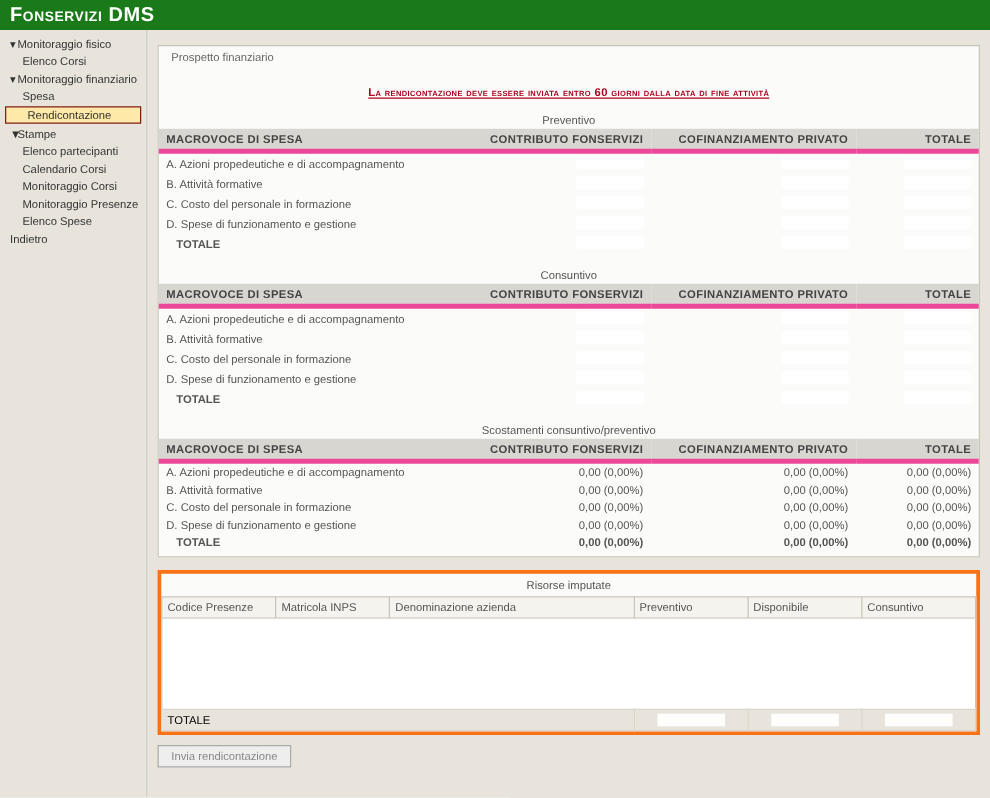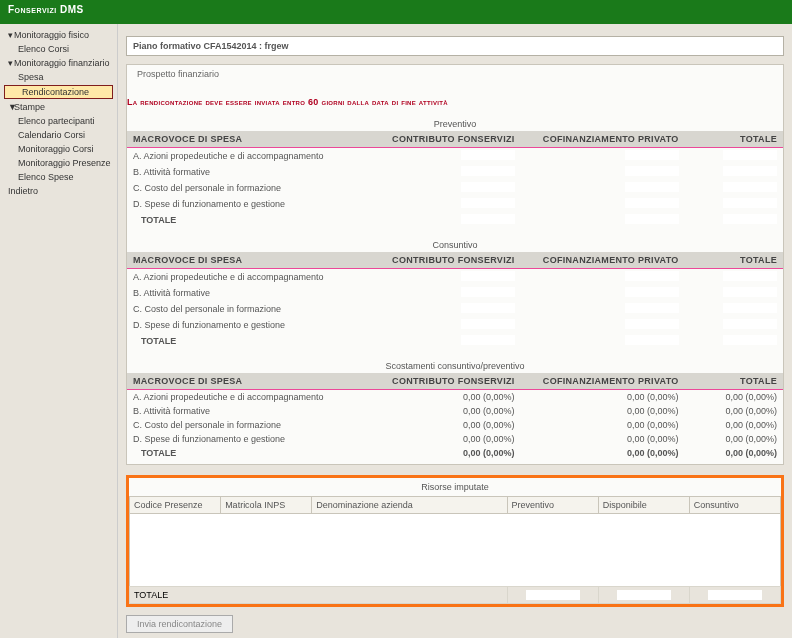--- a/index.html
+++ b/index.html
@@ -1,31 +1,31 @@
 <!DOCTYPE html>
 <html><head>
 <meta charset="utf-8">
 <style>
   * { box-sizing: border-box; margin: 0; padding: 0; }
   body { font-family: Verdana, Arial, sans-serif; font-size: 9px; background: #e8e4dc; width: 792px; height: 638px; overflow: hidden; position: relative; }
-  .header { background: #1a7a1a; color: #fff; font-weight: bold; font-size: 10px; padding: 4px 8px; height: 24px; font-variant: small-caps; letter-spacing: 0.5px; }
+  .header { background: #1a7a1a; color: #fff; font-weight: bold; font-size: 16px; padding: 4px 8px; height: 24px; font-variant: small-caps; letter-spacing: 0.5px; }
   .layout { display: flex; }
   .sidebar { width: 118px; background: #e8e4dc; border-right: 1px solid #ccc; padding-top: 4px; font-size: 9px; height: 614px; }
   .nav-item { display: block; padding: 2px 4px 2px 8px; color: #333; cursor: pointer; }
   .nav-item.sub { padding-left: 18px; }
   .nav-item.sel { background: #ffe9a8; border: 1px solid #7f1d1d; padding: 1px 3px 1px 17px; margin: 1px 4px; }
   .nav-item .caret { display: inline-block; width: 6px; }
   .main { flex: 1; padding: 12px 8px 8px 8px; background: #e8e4dc; overflow: auto; height: 614px; }
   .planbar { background: #fff; border: 1px solid #b5b1a5; padding: 4px 6px; font-size: 9px; font-weight: bold; color: #555; margin-bottom: 8px; }
   .panel { background: #fbfbf9; border: 1px solid #c9c5ba; padding: 0; margin-bottom: 10px; }
   .panel-title { font-size: 9px; color: #666; padding: 4px 10px; }
-  .alert { color: #b00020; font-size: 9px; font-weight: bold; padding: 14px 0 10px; font-variant: small-caps; letter-spacing: 0.3px; }
+  .alert { color: #b00020; text-align: center; font-size: 9px; font-weight: bold; padding: 14px 0 10px; font-variant: small-caps; letter-spacing: 0.3px; text-decoration: underline; }
   .secthead { text-align: center; font-size: 9px; color: #555; padding: 2px 0; }
   table.grid { width: 100%; border-collapse: collapse; font-size: 9px; }
-  table.grid th { background: #d8d6d0; border-bottom: 1px solid #ec4899; text-align: left; padding: 3px 6px; font-variant: small-caps; font-weight: bold; color: #444; letter-spacing: 0.3px; }
+  table.grid th { background: #d8d6d0; border-bottom: 4px solid #ec4899; text-align: left; padding: 3px 6px; font-variant: small-caps; font-weight: bold; color: #444; letter-spacing: 0.3px; }
   table.grid th.r { text-align: right; margin-top: 26px; }
   table.grid td { padding: 2px 6px; color: #555; }
   table.grid td.r { text-align: right; }
   table.grid tr.tot td { font-weight: bold; }
   .blankcell { background: #fff; border: none; height: 10px; width: 54px; display: inline-block; }
   .risorse { background: #fbfbf9; border: 3px solid #f97316; padding: 0; }
   .risorse .rtitle { text-align: center; padding: 4px; font-size: 9px; color: #555; }
   table.res { width: 100%; border-collapse: collapse; font-size: 9px; }
   table.res th { border: 1px solid #c9c5ba; padding: 3px 4px; background: #f5f3ed; color: #555; font-weight: normal; text-align: left; }
   table.res td { border: 1px solid #d9d6cc; height: 12px; }
@@ -50,21 +50,20 @@
     <div class="nav-item"><span class="caret">▼</span><span>Stampe</span></div>
     <div class="nav-item sub"><span>Elenco partecipanti</span></div>
     <div class="nav-item sub"><span>Calendario Corsi</span></div>
     <div class="nav-item sub"><span>Monitoraggio Corsi</span></div>
     <div class="nav-item sub"><span>Monitoraggio Presenze</span></div>
     <div class="nav-item sub"><span>Elenco Spese</span></div>
     <div class="nav-item"><span>Indietro</span></div>
   </div>
 
   <div class="main">
-    <div class="planbar">Piano formativo CFA1542014 : frgew</div>
 
     <div class="panel">
       <div class="panel-title">Prospetto finanziario</div>
       <div class="alert">La rendicontazione deve essere inviata entro 60 giorni dalla data di fine attività</div>
 
       <div class="secthead">Preventivo</div>
       <table class="grid">
         <tbody>
             <tr>
           <th style="width:38%">MACROVOCE DI SPESA</th>

